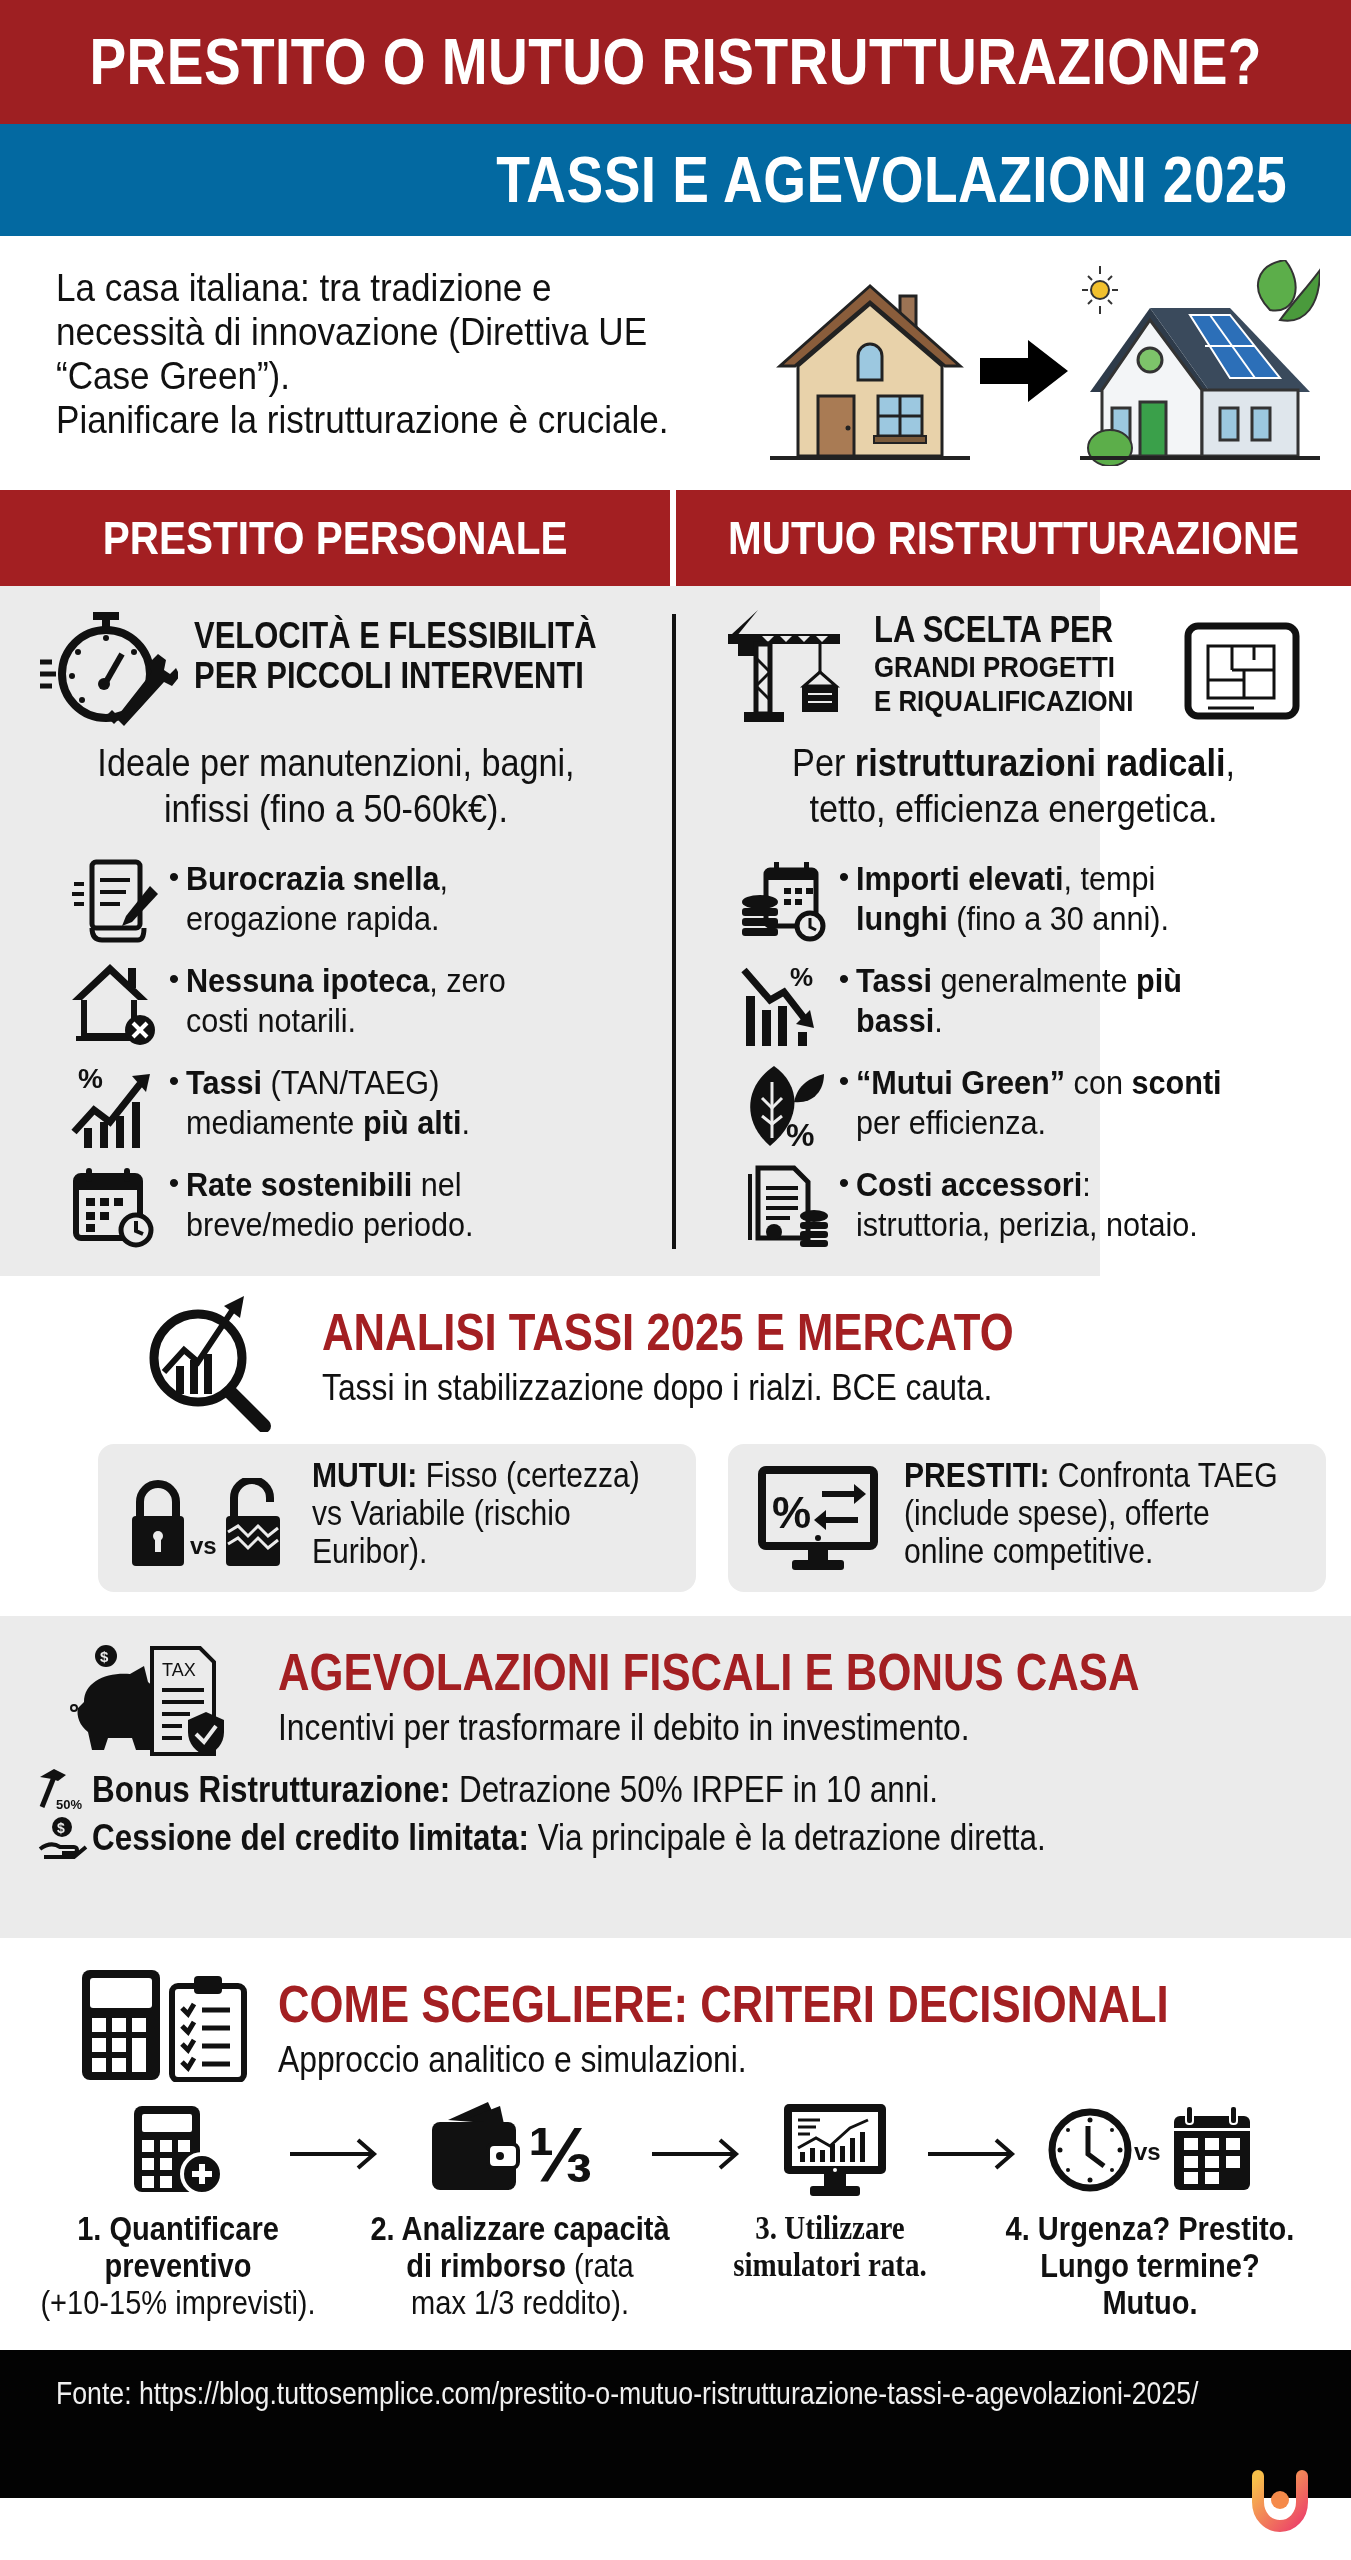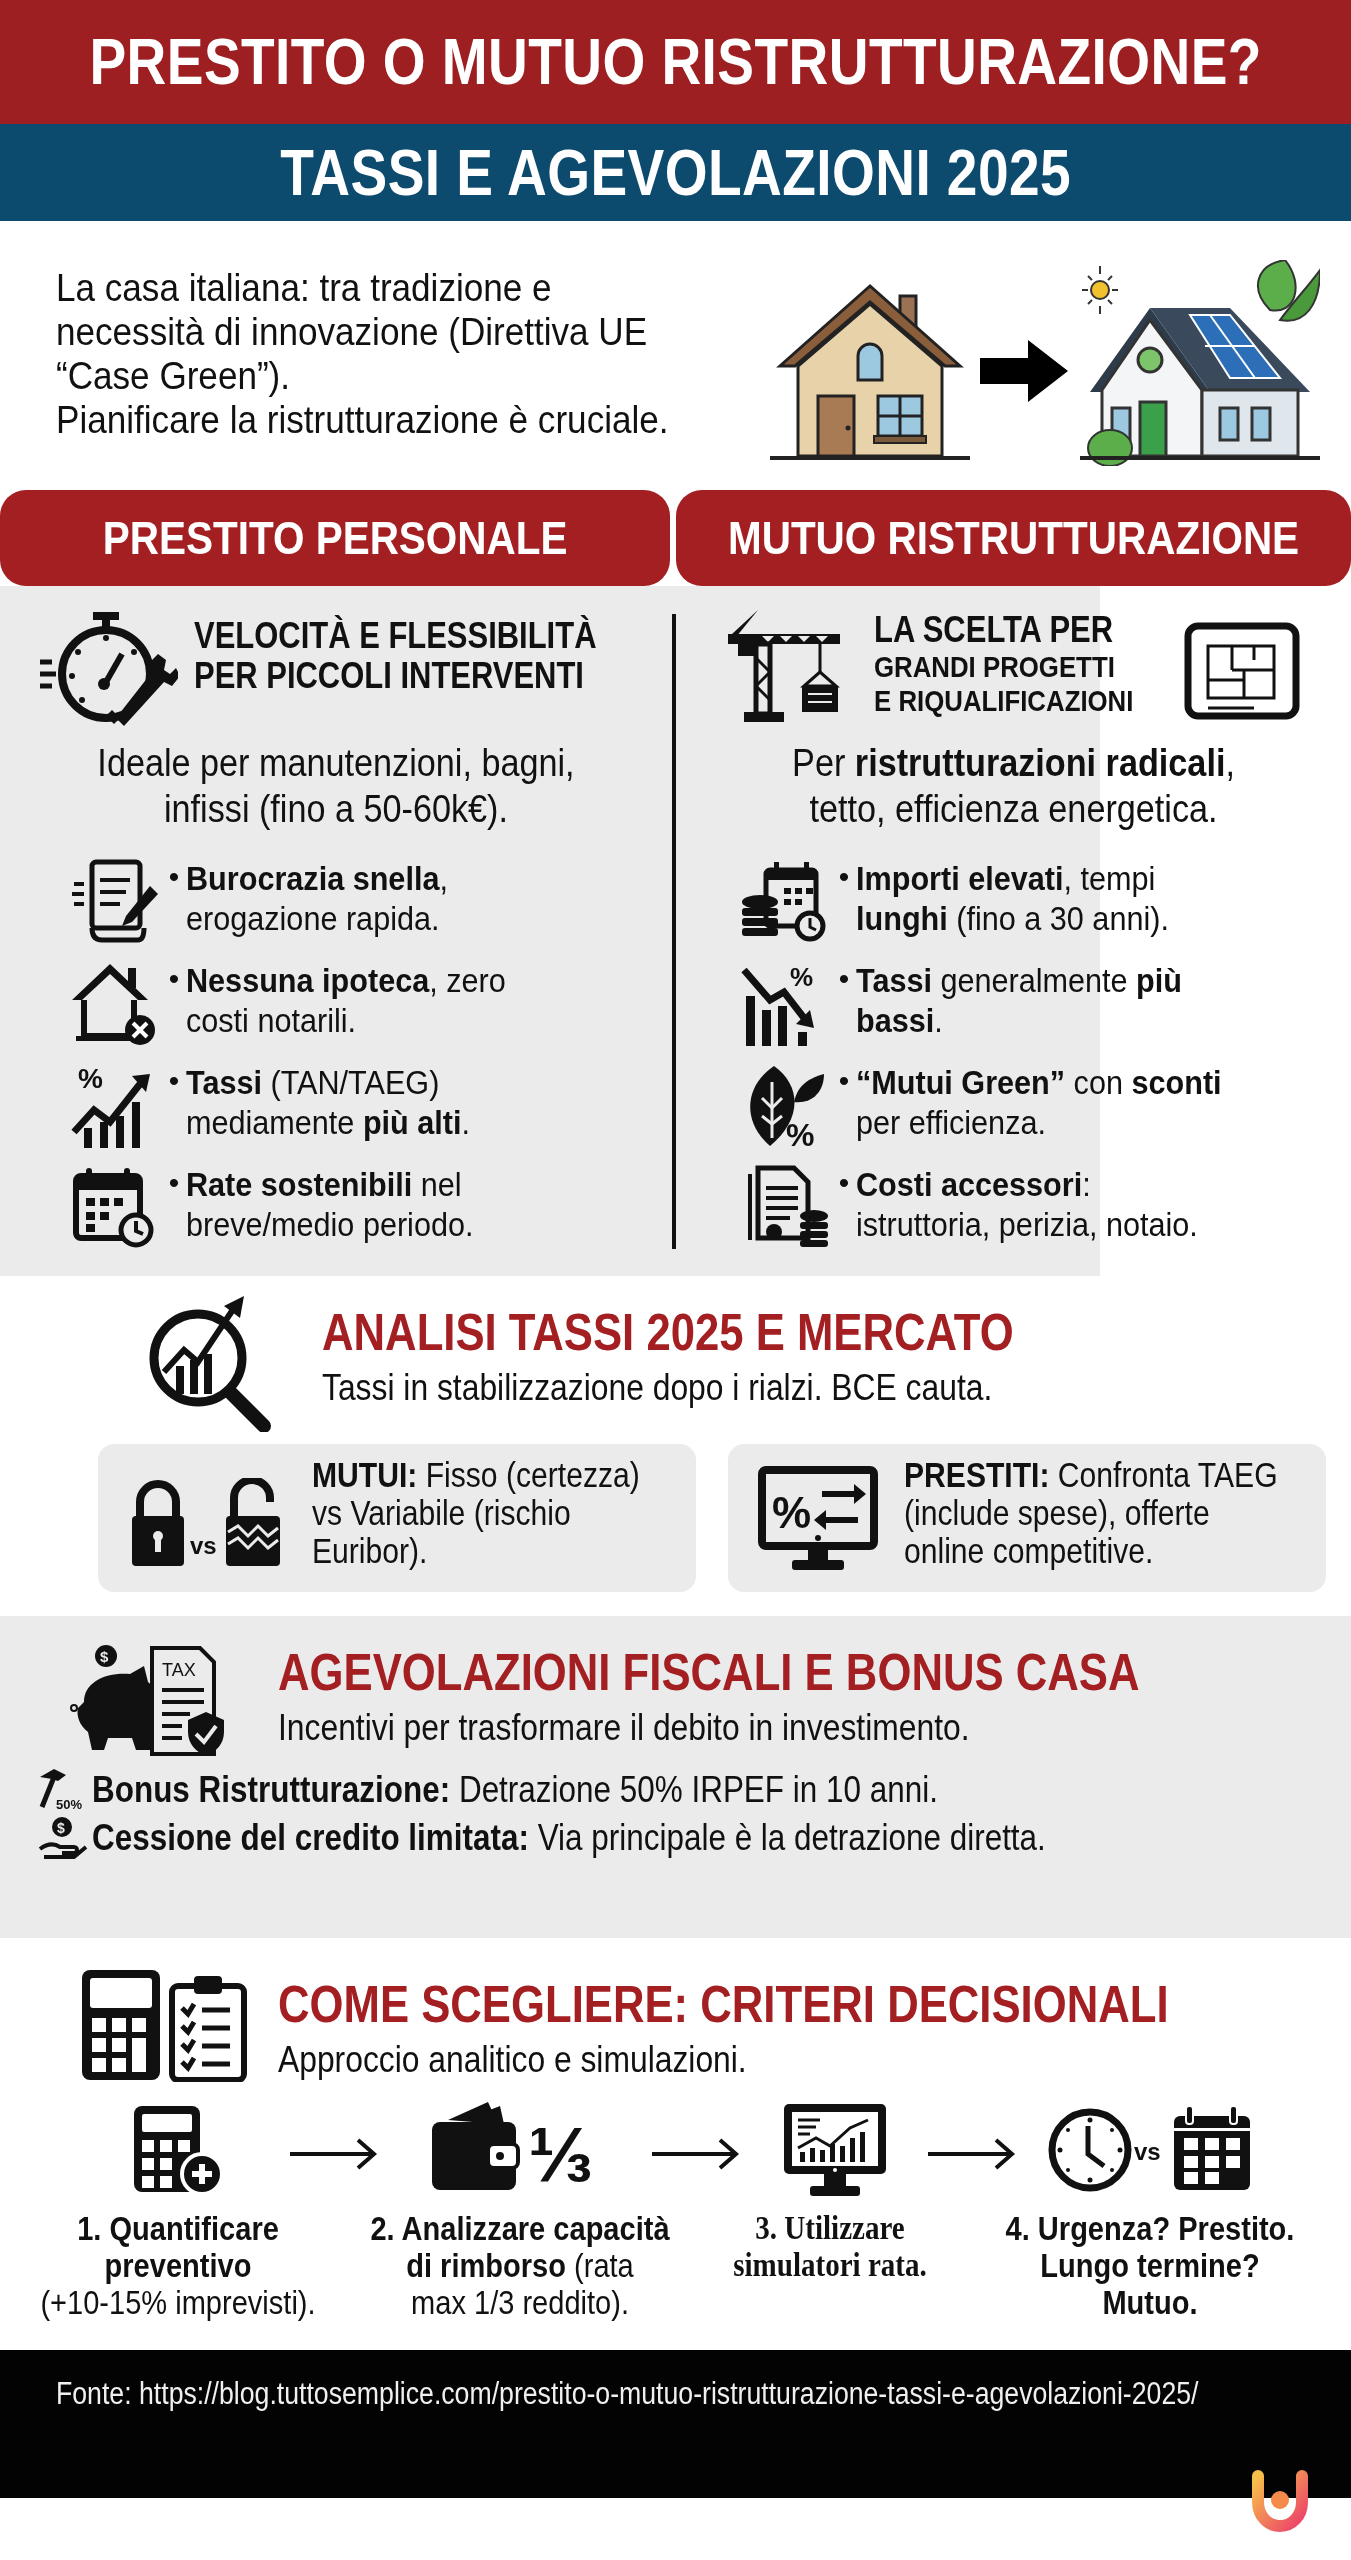--- a/index.html
+++ b/index.html
@@ -3,38 +3,38 @@
 <meta charset="utf-8">
 <style>
   * { box-sizing: border-box; margin: 0; padding: 0; }
   html, body { width: 1351px; background: #000; }
   body { font-family: "Liberation Sans", "DejaVu Sans", sans-serif; color: #111; }
   .page { width: 1351px; height: 2560px; position: relative; overflow: hidden; background: #fff; }
 
   
   .hdr-red { position: absolute; left: 0; top: 0; width: 1351px; height: 124px; background: #9e1f22;
     display: flex; align-items: center; justify-content: center; }
-  .hdr-black { position: absolute; left: 0; top: 124px; width: 1351px; height: 97px; background: #0c4a6e;
-    display: flex; align-items: center; justify-content: center; }
+  .hdr-black { position: absolute; left: 0; top: 124px; width: 1351px; height: 112px; background: #0369a1;
+    display: flex; align-items: center; justify-content: flex-end; }
   .hdr-red h1, .hdr-black h2 { color: #fff; font-weight: 700; letter-spacing: 0.5px;
     font-family: "Liberation Sans", sans-serif; transform: scaleX(0.86); white-space: nowrap; }
   .hdr-red h1 { font-size: 64px; }
   .hdr-black h2 { font-size: 64px; }
 
   
   .intro { position: absolute; left: 0; top: 236px; width: 1351px; height: 254px; background: #fff; }
   .intro-text { position: absolute; left: 56px; top: 30px; width: 700px; font-size: 39px; line-height: 44px;
     color: #111; transform: scaleX(0.9); transform-origin: left top; }
   .intro-text span { display: block; }
   .house-old { position: absolute; left: 770px; top: 40px; width: 200px; height: 190px; }
   .arrow-right { position: absolute; left: 980px; top: 100px; width: 90px; height: 70px; }
   .house-new { position: absolute; left: 1080px; top: 24px; width: 240px; height: 206px; }
 
   
-  .col-hdr { position: absolute; top: 490px; height: 96px; background: #a31f22; display: flex; align-items: center; justify-content: center; border-radius: 26px; }
+  .col-hdr { position: absolute; top: 490px; height: 96px; background: #a31f22; display: flex; align-items: center; justify-content: center; }
   .col-hdr.left { left: 0; width: 670px; }
   .col-hdr.right { left: 676px; width: 675px; }
   .col-hdr span { color: #fff; font-weight: 700; font-size: 46px; transform: scaleX(0.88); white-space: nowrap; }
 
   .compare { position: absolute; left: 0; top: 586px; width: 1100px; height: 690px; background: #ebebeb; }
   .divider { position: absolute; left: 672px; top: 28px; width: 4px; height: 635px; background: #111; }
 
   .col-title { position: absolute; display: flex; align-items: center; }
   .col-title .ttl { font-weight: 700; font-size: 36px; line-height: 40px; transform: scaleX(0.86); transform-origin: left center; white-space: nowrap; }
   .col-title .ttl.small { font-size: 30px; line-height: 34px; }

